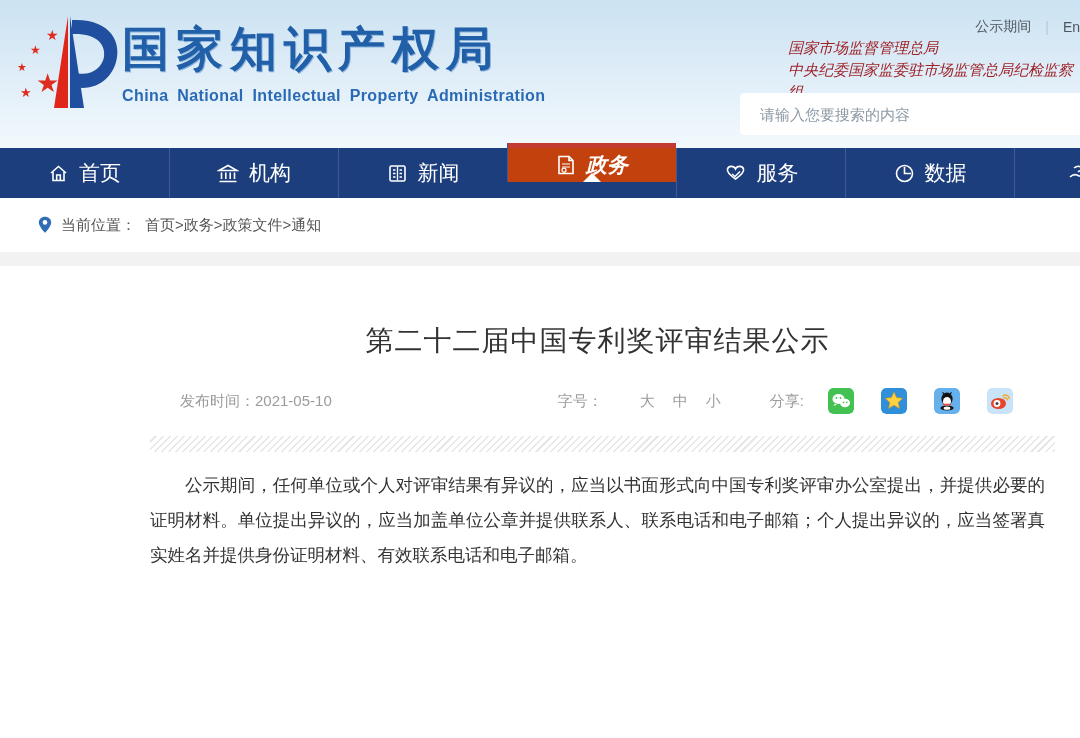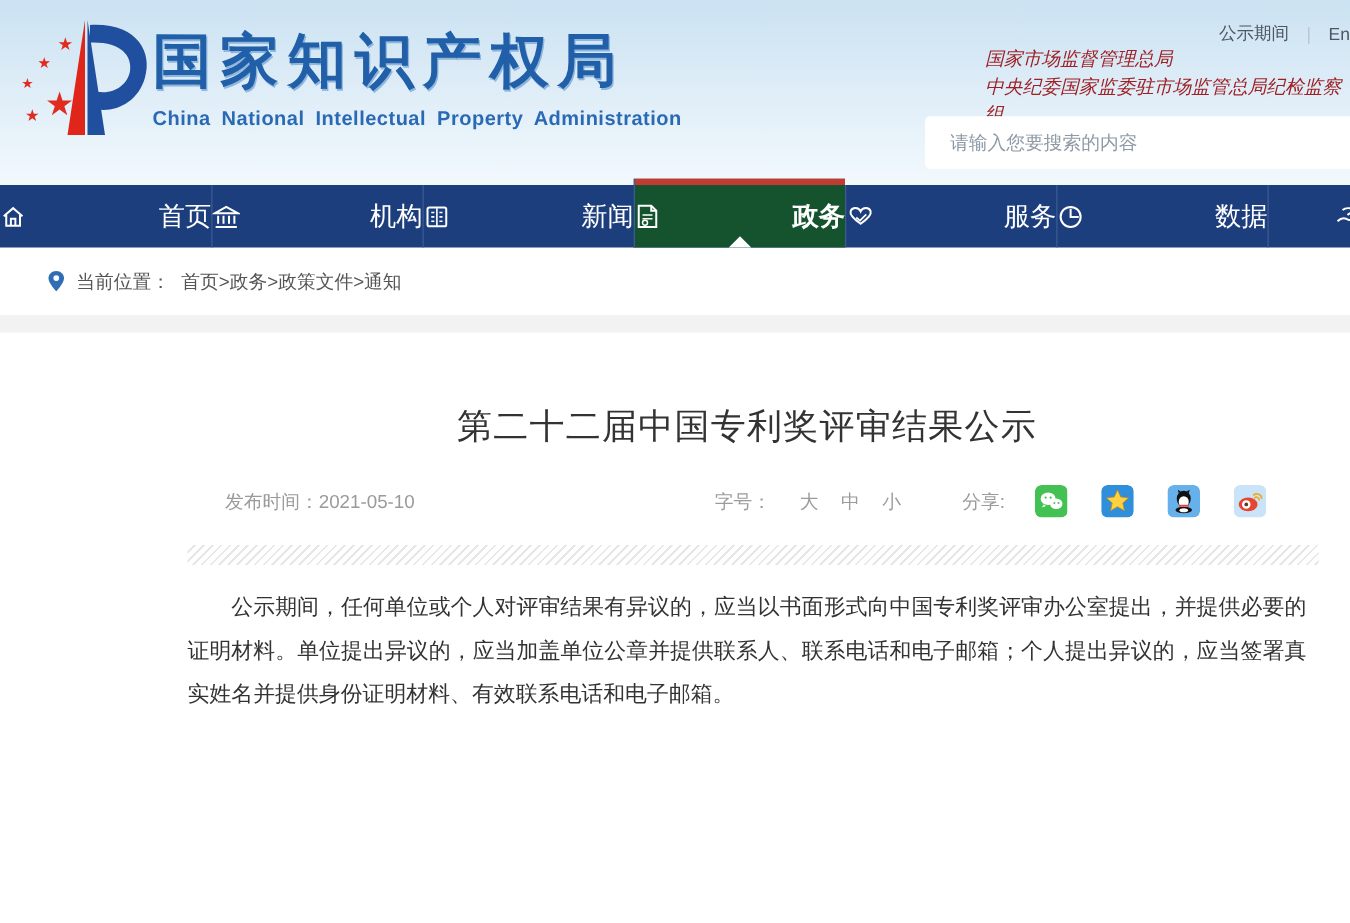--- a/index.html
+++ b/index.html
@@ -28,25 +28,25 @@
   .search-box { position:absolute; left:740px; top:93px; width:360px; height:42px;
     background:#fff; border-radius:4px; display:flex; align-items:center; }
   .search-box input { border:none; outline:none; background:transparent; width:300px;
     margin-left:20px; font-size:15px; color:#333;
     font-family:"Liberation Sans", sans-serif; }
   .search-box input::placeholder { color:#8e9aa6; }
 
   
   .nav { position:relative; width:1080px; height:50px; background:#1d3e7c; display:flex; }
   .nav-item { position:relative; flex:0 0 169px; height:50px; display:flex;
-    align-items:center; justify-content:space-between; gap:10px; color:#fff; font-size:21px;
+    align-items:center; justify-content:center; gap:10px; color:#fff; font-size:21px;
     cursor:pointer; }
   .nav-item + .nav-item { border-left:1px solid #3c5b93; }
   .nav-item .nicon { display:flex; }
-  .nav-item.active { background:#14532d; margin-top:-5px; height:55px; padding-top:5px; }
+  .nav-item.active { background:#c2410c; margin-top:-5px; height:39px; padding-top:5px;font-style:italic; }
   .nav-item.active::before { content:""; position:absolute; top:0; left:0; right:0;
     height:5px; background:#c23a32; }
   .nav-item.active::after { content:""; position:absolute; bottom:0; left:50%;
     margin-left:-9px; border-left:9px solid transparent; border-right:9px solid transparent;
     border-bottom:9px solid #fff; }
   .nav-item.partial { flex:0 0 66px; overflow:hidden; justify-content:flex-end;
     padding-right:0; }
   .nav-item.partial .nicon { margin-right:-9px; }
 
   
@@ -55,21 +55,21 @@
   .gray-strip { width:1080px; height:14px; background:#f2f2f2; }
 
   
   .article { padding:0 35px 0 150px; }
   .article-title { margin-top:56px; text-align:center; font-size:28px; color:#333;
     font-weight:normal; letter-spacing:1px; }
   .meta-row { margin-top:28px; display:flex; align-items:center; font-size:15px;
     color:#9b9b9b; }
   .meta-left { margin-left:30px; }
   .meta-right { margin-left:auto; margin-right:32px; display:flex; align-items:center; }
-  .fs-label { margin-right:14px; }
+  .fs-label { margin-right:28px; }
   .fs-opt { margin:0 9px; cursor:pointer; }
   .share-label { margin-left:40px; margin-right:24px; }
   .share-icons { display:flex; align-items:center; gap:27px; }
   .share-ic { width:26px; height:26px; border-radius:5px; display:block; cursor:pointer; }
 
   .hatch { margin-top:22px; height:16px; width:905px;
     background:repeating-linear-gradient(135deg,#ffffff 0 3.5px,#e7e7e7 3.5px 5px); }
 
   .body-text { margin-top:16px; }
   .body-text p { font-size:17.5px; color:#333; line-height:35px; text-align:justify;

